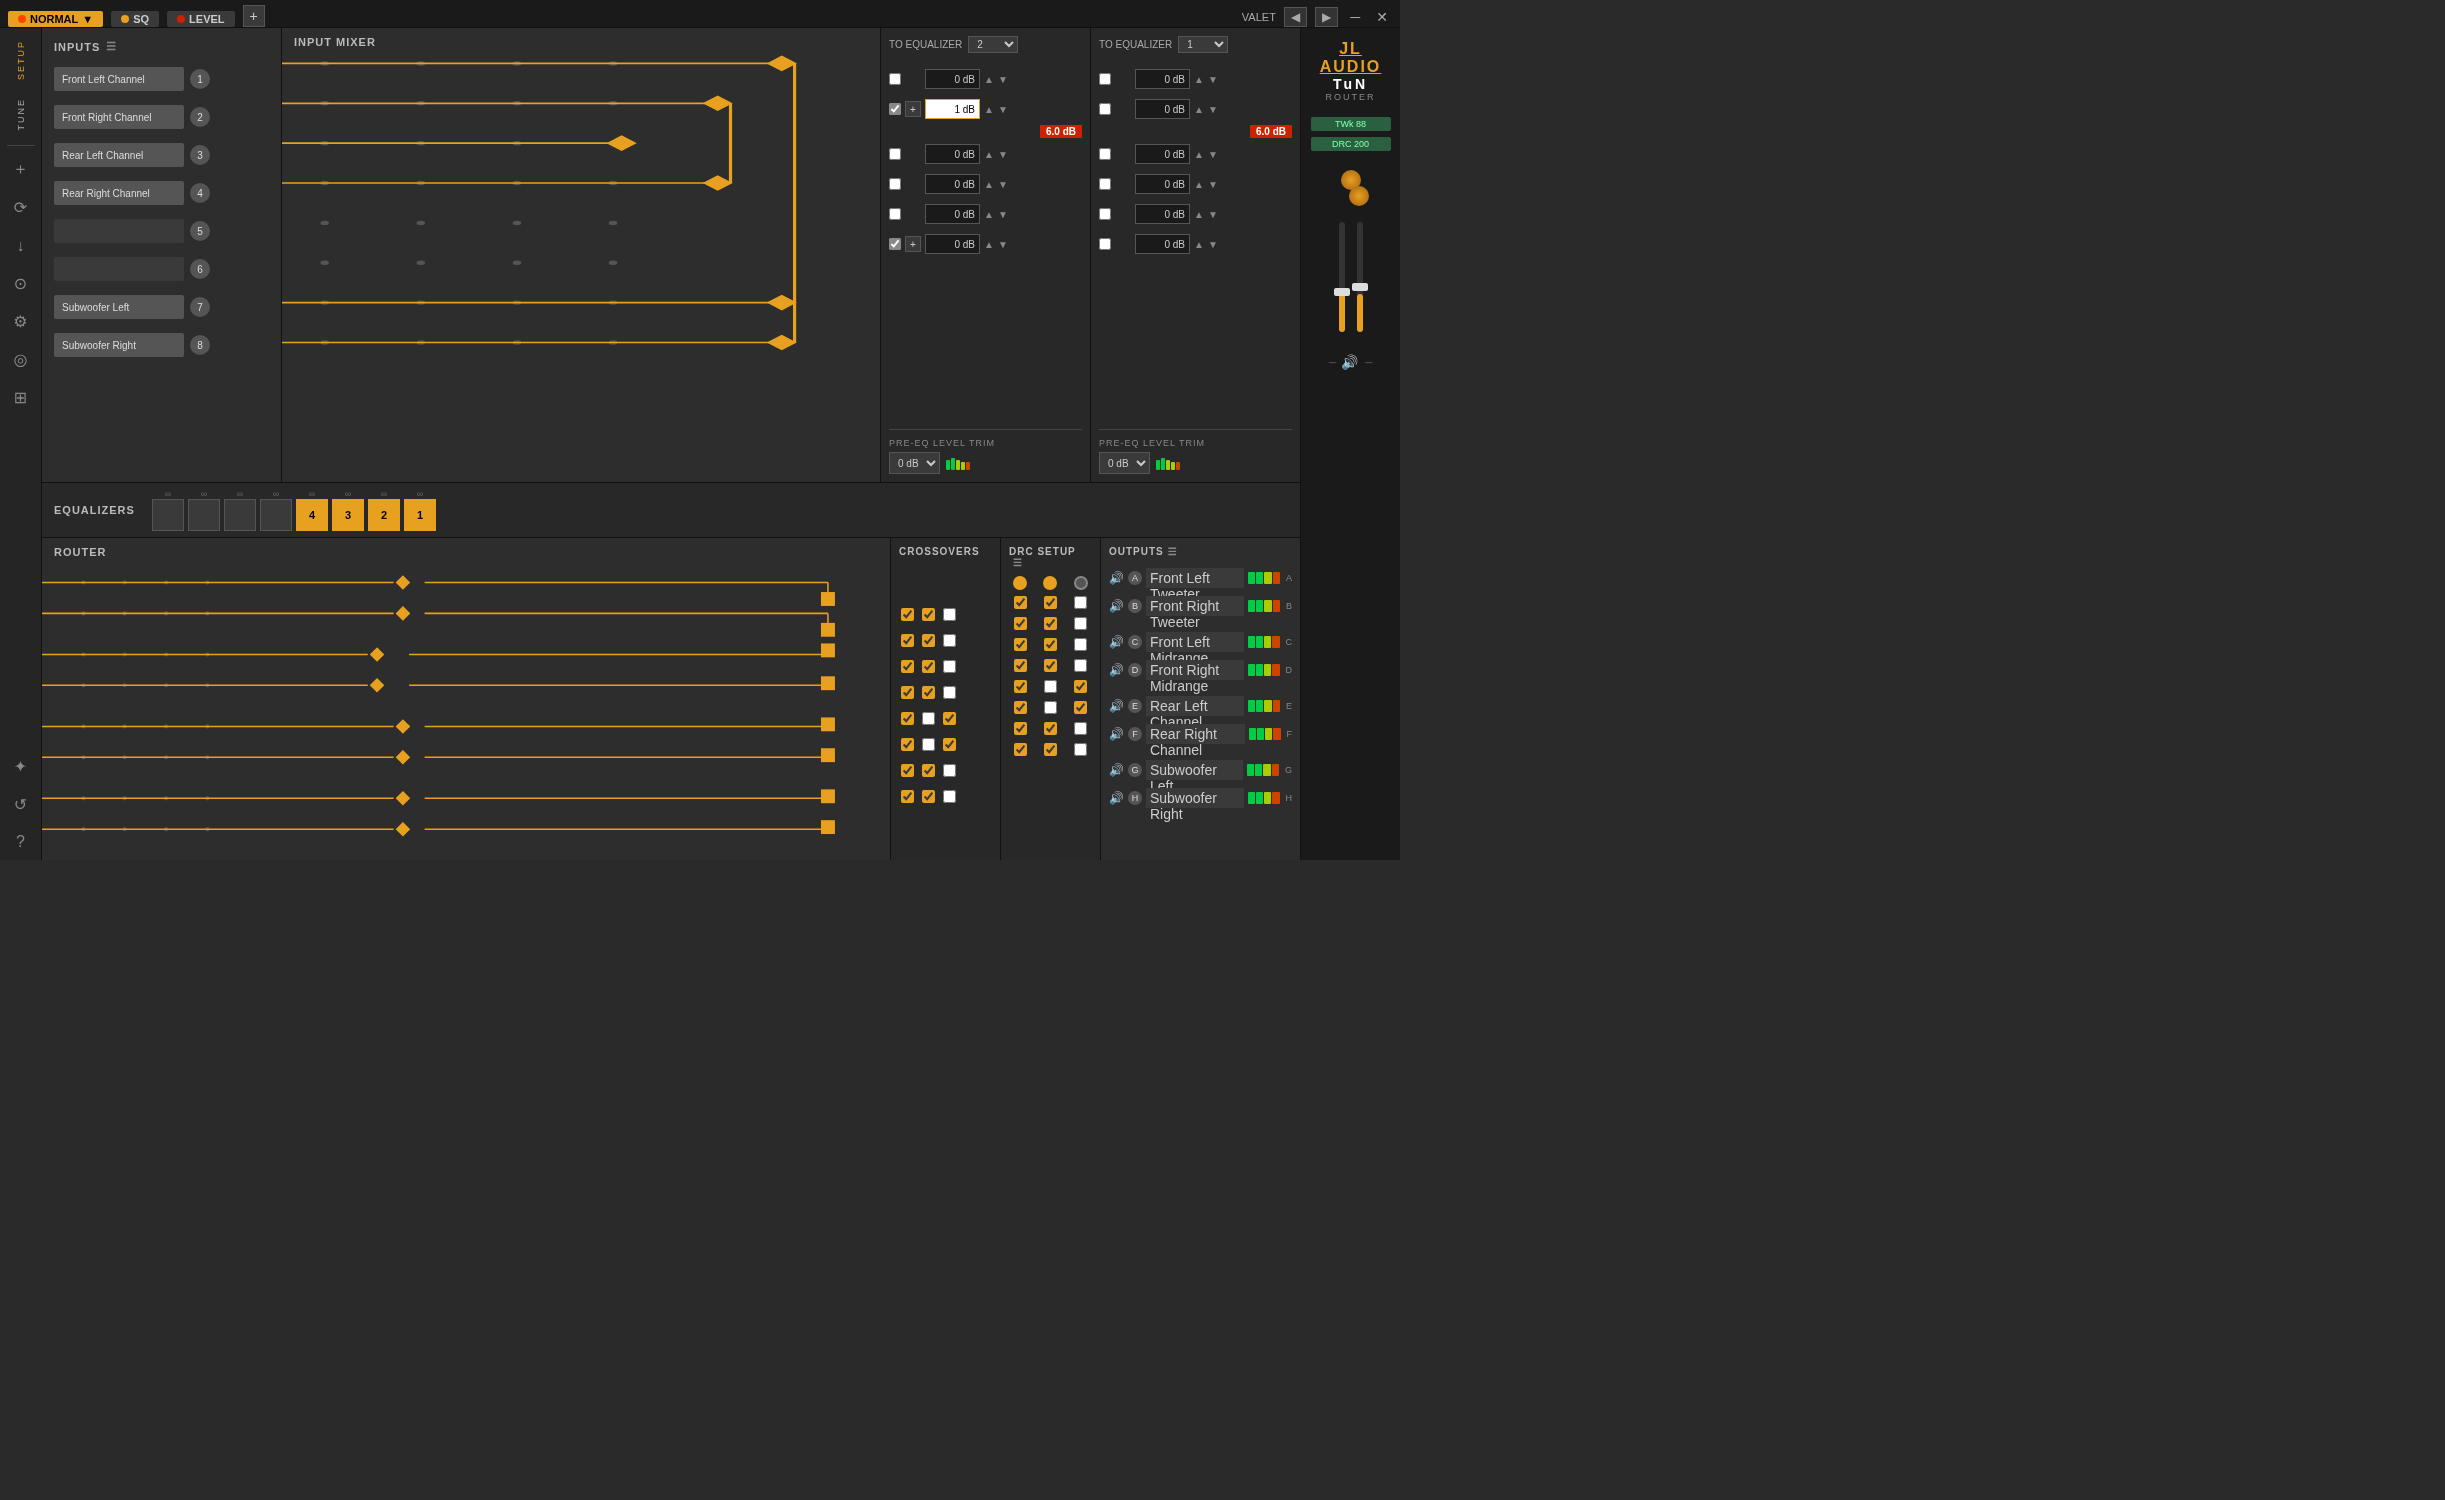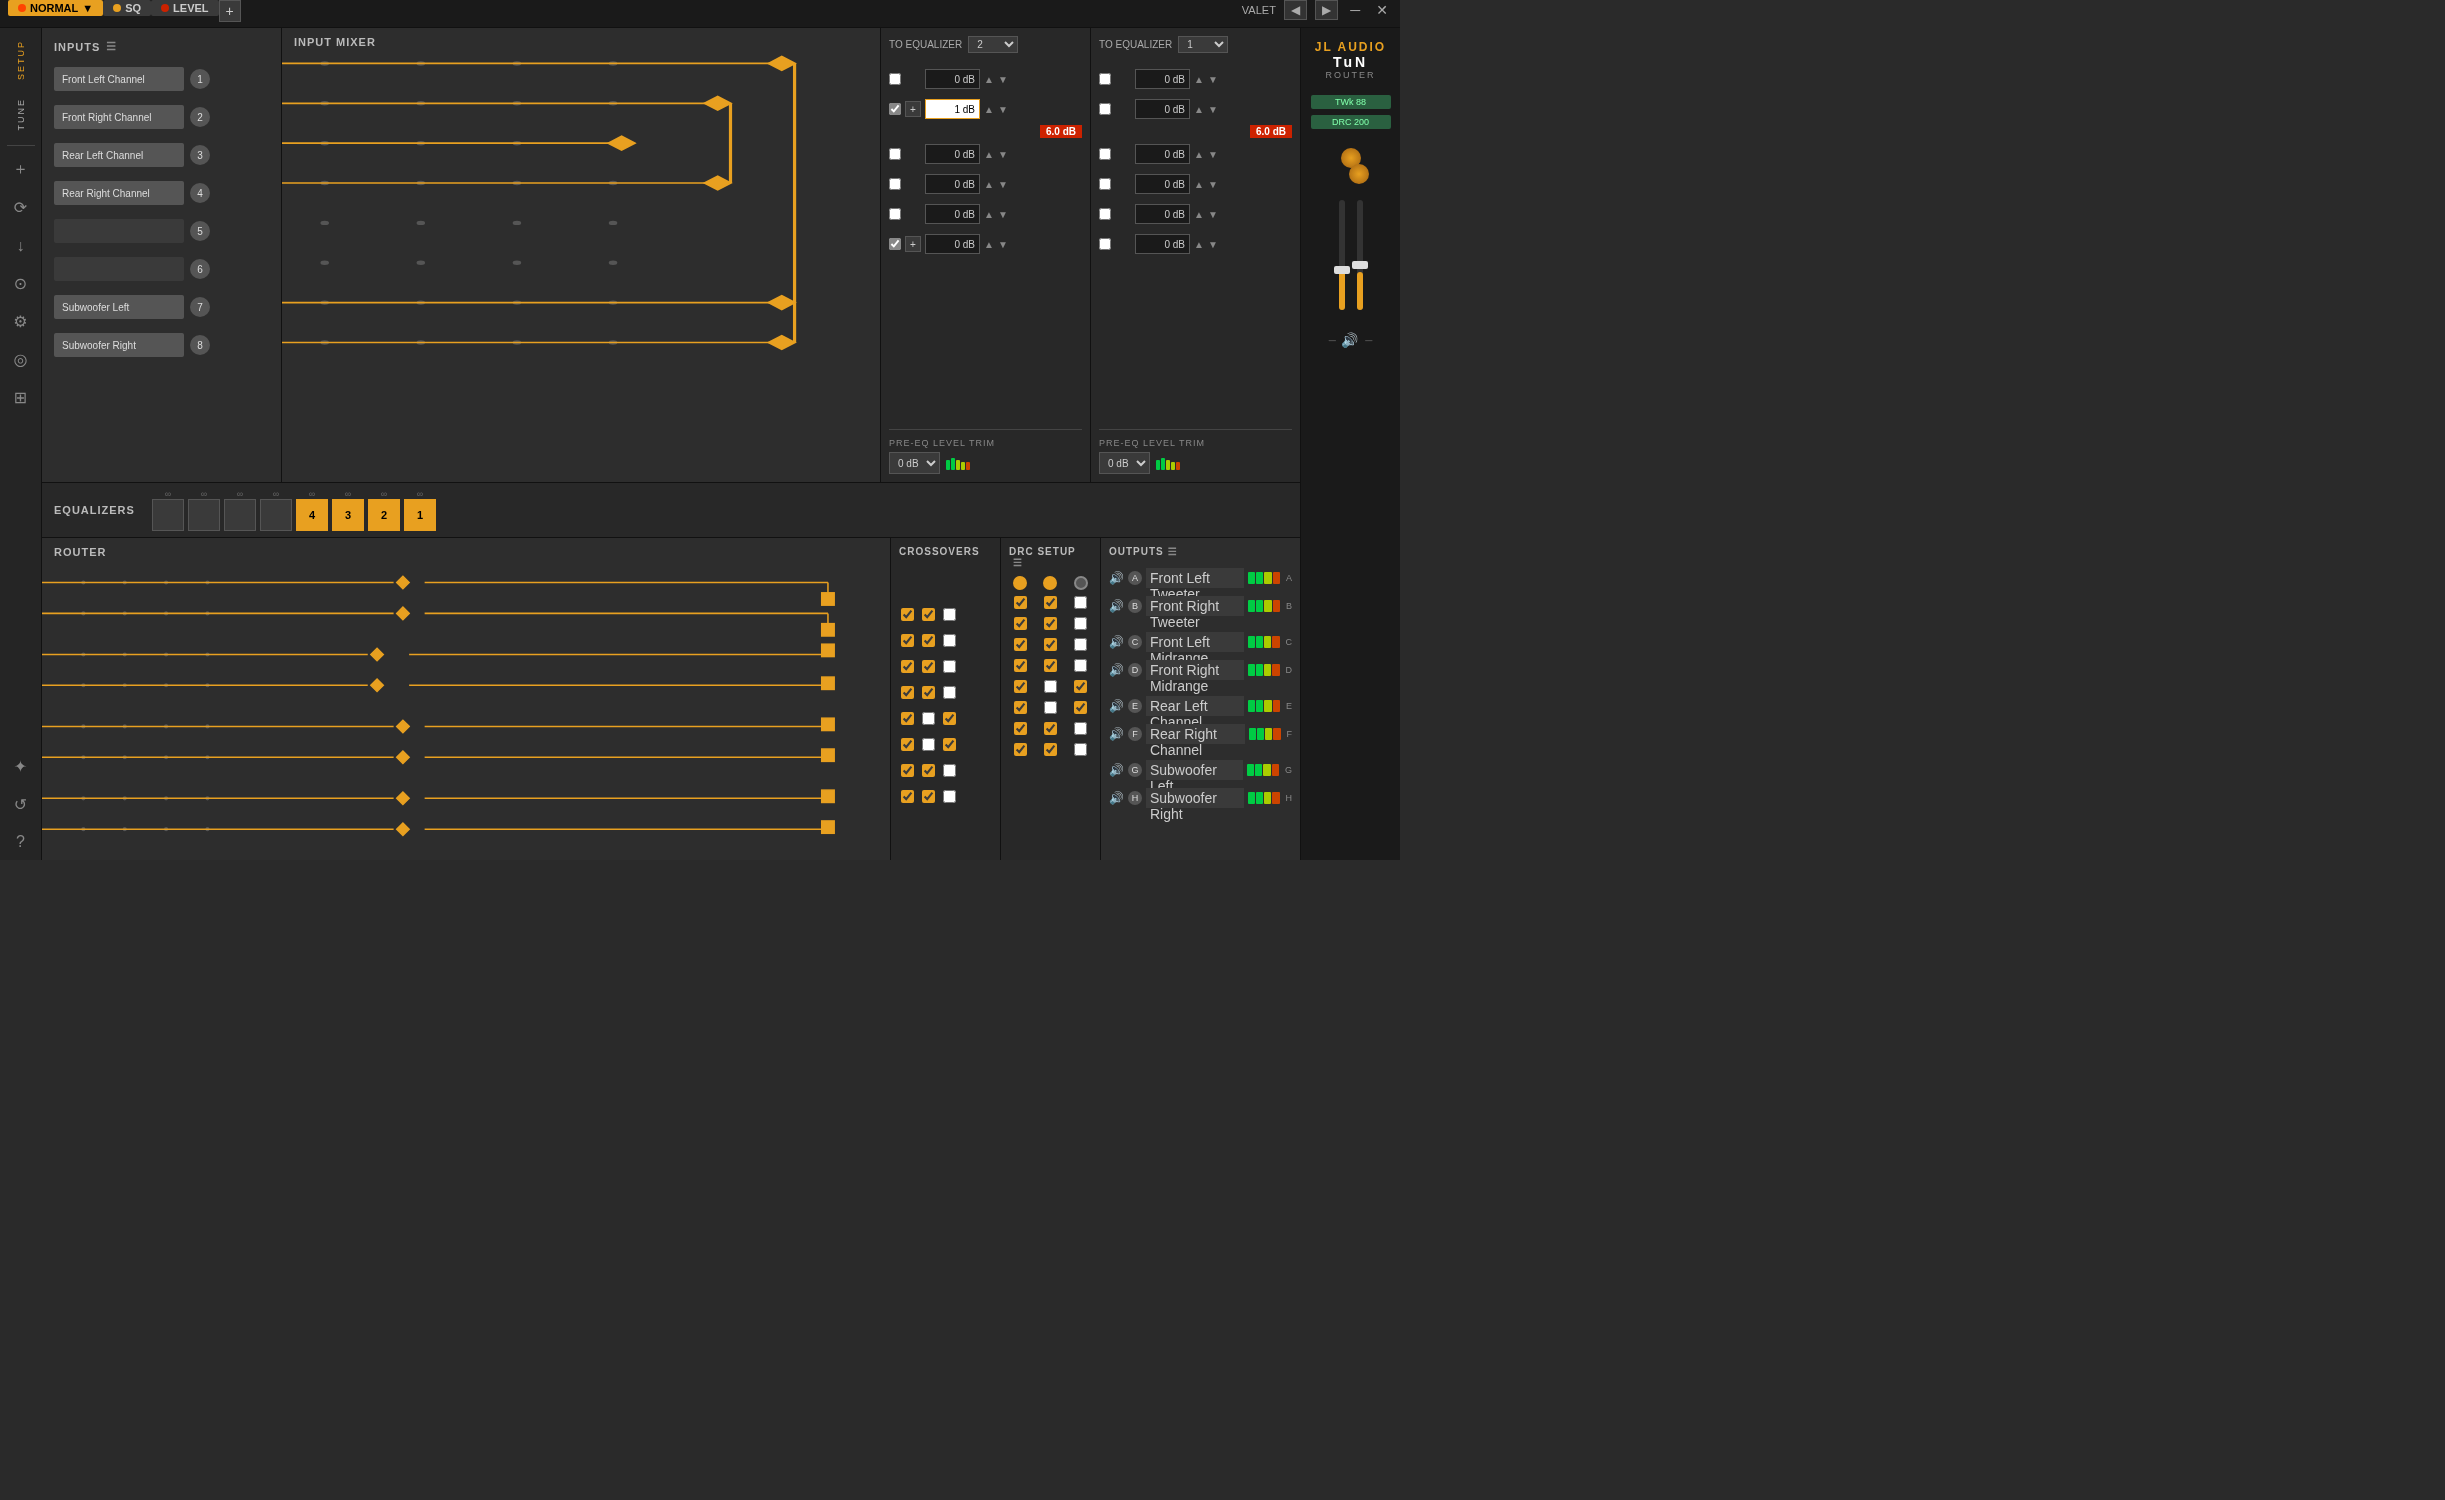--- a/index.html
+++ b/index.html
@@ -14,24 +14,25 @@
     }
     .app-container {
       display: flex;
       flex-direction: column;
       height: 100%;
       background: #2d2d2d;
     }
     
     .title-bar {
       display: flex;
-      align-items: flex-start;
+      align-items: flex-end;
       background: #1a1a1a;
       height: 28px;
       padding: 0 8px;
+      gap: 8px;
       border-bottom: 1px solid #111;
     }
     .preset-btn {
       background: #e8a020;
       color: #000;
       border: none;
       padding: 2px 10px;
       font-size: 11px;
       font-weight: bold;
       cursor: pointer;
@@ -447,24 +448,25 @@
       display: flex;
       flex-direction: column;
       align-items: center;
       padding: 12px 8px;
     }
     .brand-logo {
       text-align: center;
       margin-bottom: 12px;
     }
     .brand-name {
-      font-size: 12px;
+      font-size: 16px;
       font-weight: bold;
       color: #e8a020;
       letter-spacing: 2px;
+      text-decoration: underline;
     }
     .brand-sub {
       font-size: 14px;
       color: #fff;
       font-weight: bold;
       letter-spacing: 3px;
     }
     .brand-expert {
       font-size: 9px;
       color: #888;

